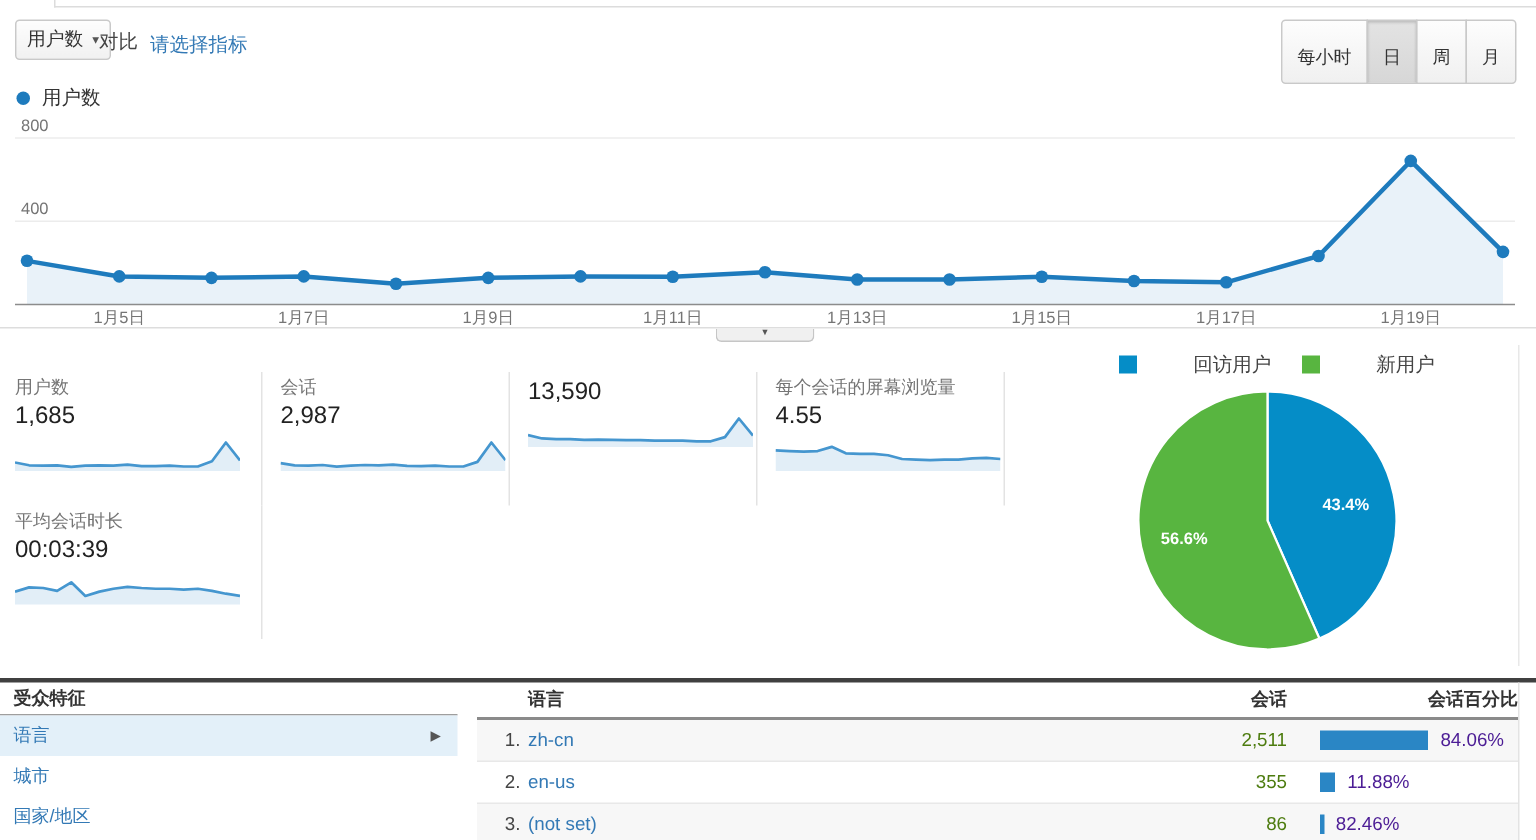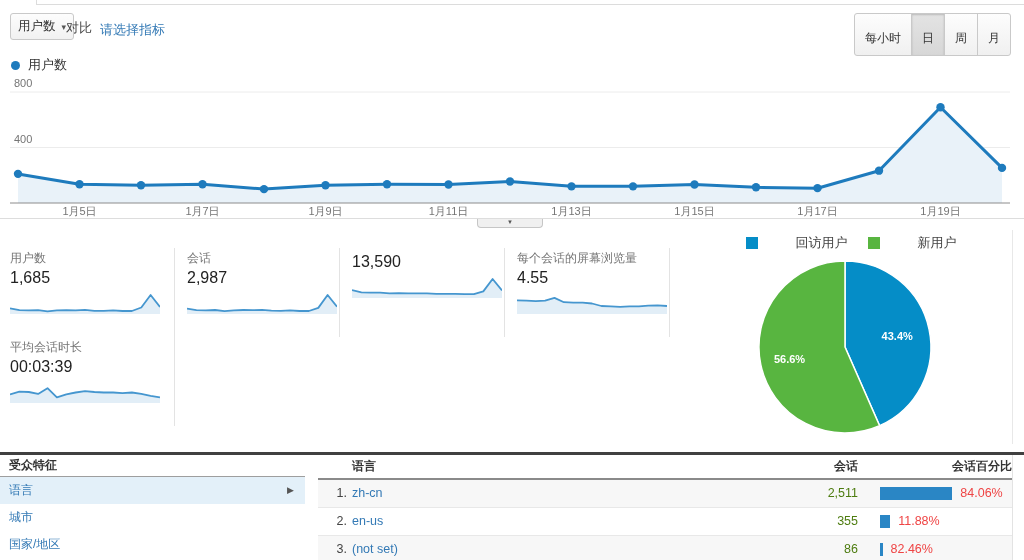--- a/index.html
+++ b/index.html
@@ -67,21 +67,21 @@
   .thead{height:23px;line-height:23px;border-bottom:2px solid #8a8a8a;font-size:12px;font-weight:bold;color:#333;}
   .th-sessions{text-align:right;}
   .th-pct{padding-left:22px;text-align:right;}
   .trow{height:27px;line-height:27px;font-size:12.5px;border-bottom:1px solid #e8e8e8;}
   .trow.odd{background:#f7f7f7;}
   .td-rank{text-align:right;color:#444;padding-right:5px;}
   .td-name{color:var(--link);cursor:pointer;}
   .td-sessions{text-align:right;color:#4d7c0f;}
   .td-pct{padding-left:22px;display:flex;align-items:center;}
   .pbar{height:13px;background:var(--bar);}
-  .ptext{margin-left:8px;color:#ef4444;}
+  .ptext{margin-left:8px;color:#4c1d95;}
 </style>
 </head>
 <body>
 
 <div class="page" style="--line: #1e7bbd; --link: #3379b5; --bar: #2a86c5; --selRow: #e3f0f9;">
   <div class="top-line"></div>
   <div class="top-tab-edge"></div>
 
   <button class="dropdown">
     <span>用户数</span>

